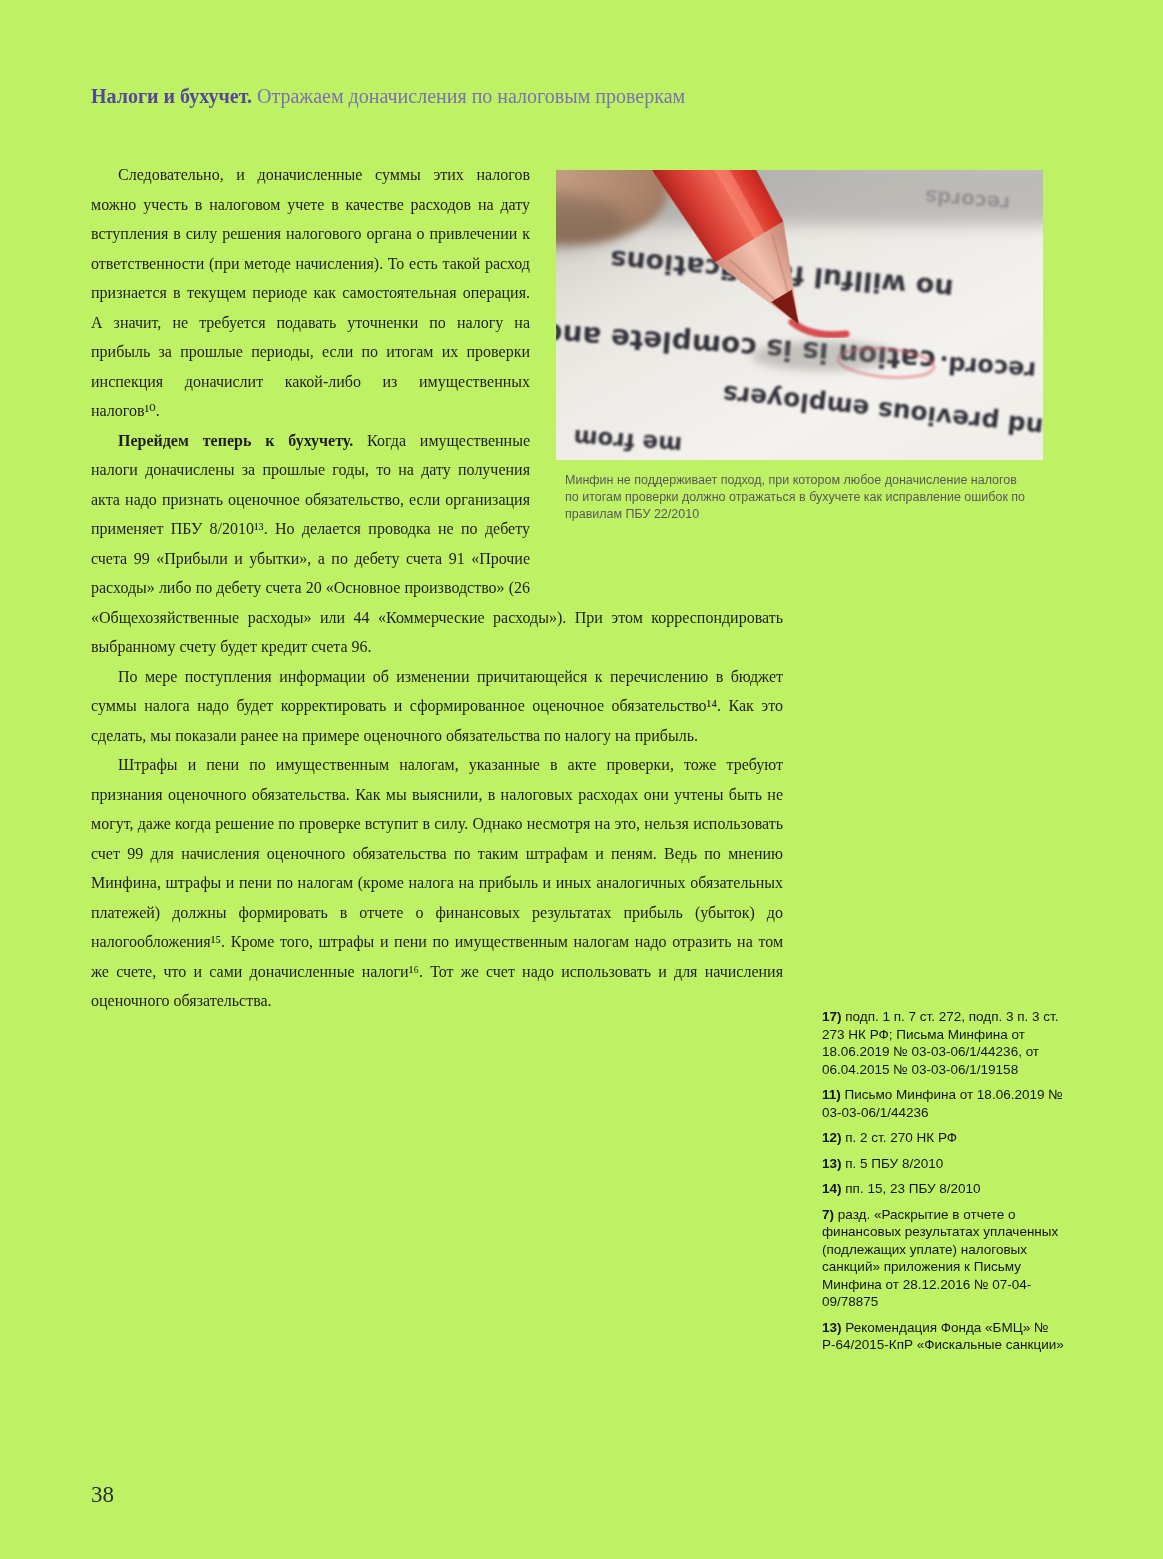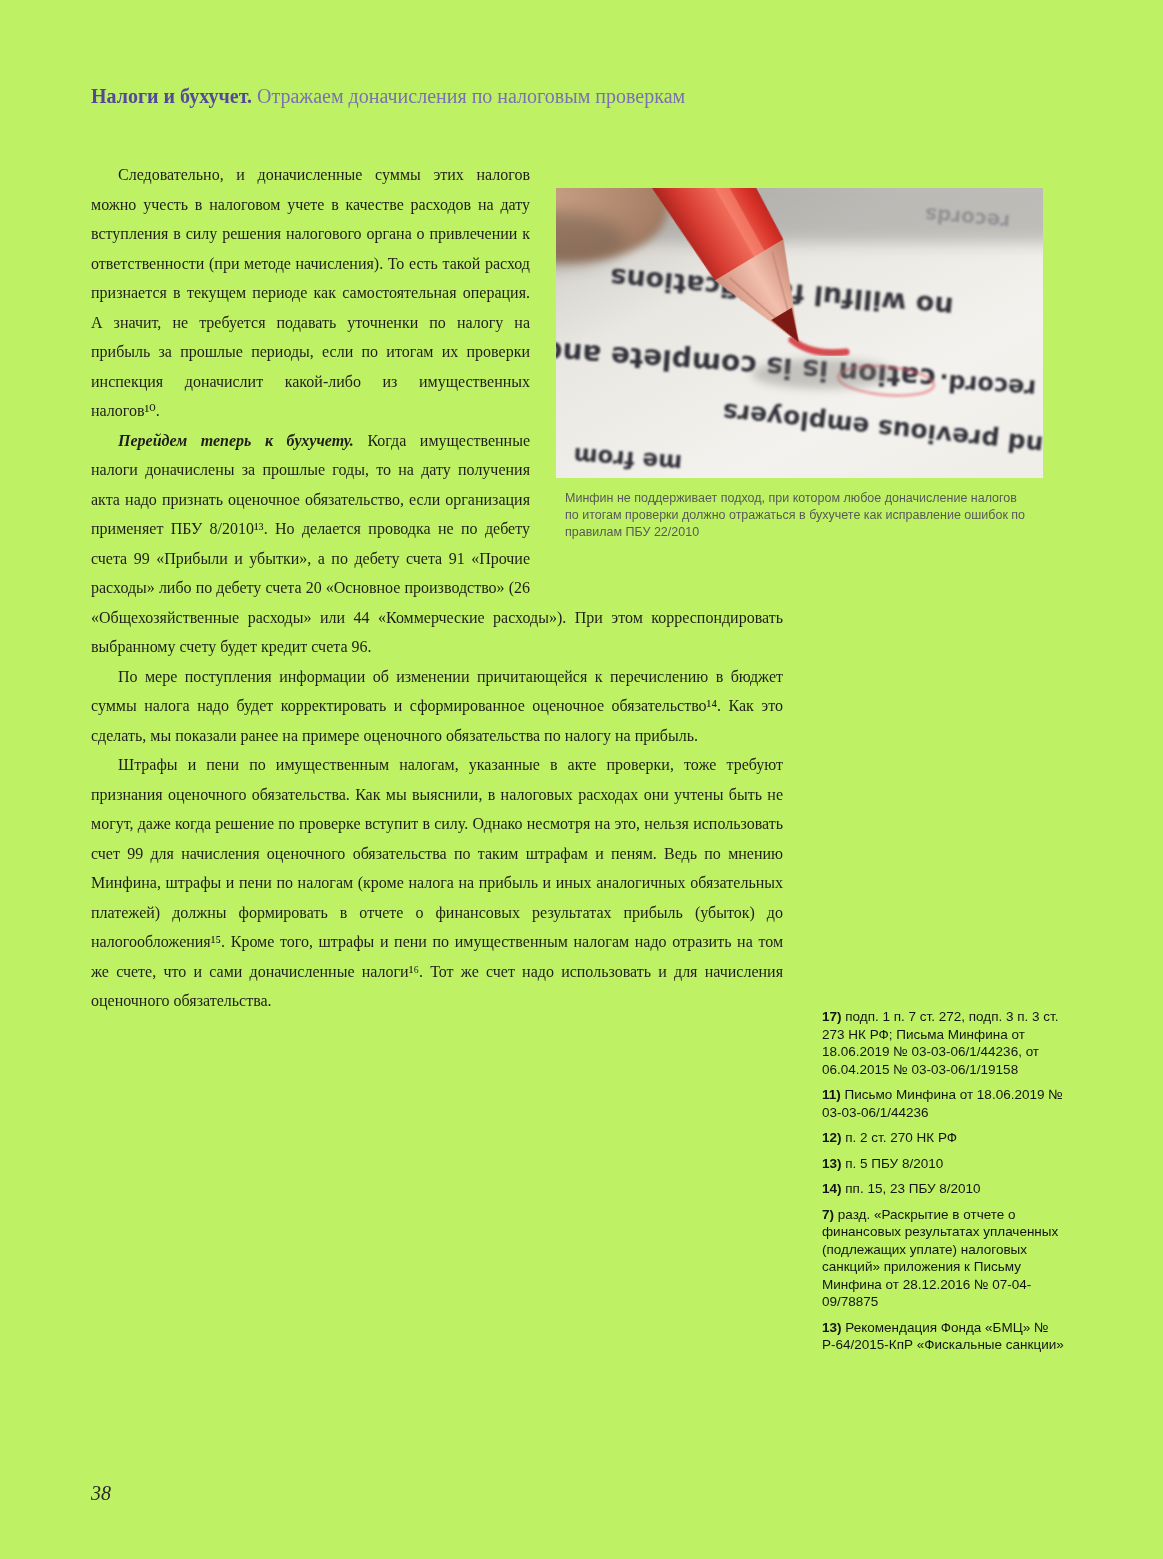--- a/index.html
+++ b/index.html
@@ -17,25 +17,25 @@
   .runhead .rh-bold { font-weight:bold; color:#55489a; }
   .runhead .rh-rest { color:#7b70b2; }
 
   
   .main-text {
     position:absolute; left:91px; top:160px; width:692px;
     font-size:16px; line-height:29.5px; text-align:justify;
     color:#201d1c;
   }
   .main-text p { margin:0; text-indent:27px; }
-  .main-text .lead { font-weight:bold;font-style:italic; }
+  .main-text .lead { font-weight:bold; }
   .photo-spacer { float:right; width:253px; height:440px; }
 
   
-  .photo-block { position:absolute; left:556px; top:188px; width:487px; }
+  .photo-block { position:absolute; left:556px; top:170px; width:487px; }
   .photo {
     width:487px; height:290px; overflow:hidden; position:relative;
     background:#e9e7e2;
   }
   .photo svg { display:block; }
   .caption {
     margin-top:12px; padding-left:9px; width:468px;
     font-family:"Liberation Sans","DejaVu Sans",sans-serif;
     font-size:12.5px; line-height:17px; color:#58595b; text-align:left;
   }
@@ -44,21 +44,21 @@
   .footnotes {
     position:absolute; left:822px; top:1008px; width:243px;
     font-family:"Liberation Sans","DejaVu Sans",sans-serif;
     font-size:13.5px; line-height:17.5px; color:#141414; text-align:left;
   }
   .fn { margin:0 0 8px 0; }
   .fn b { font-weight:bold; }
 
   
   .page-number {
-    position:absolute; left:91px; top:1482px; font-size:20px; color:#2b2b2b;font-style:italic;
+    position:absolute; left:91px; top:1482px; font-size:23px; color:#2b2b2b;
   }
 </style>
 </head>
 <body>
 
 <div class="page">
 
   <div class="runhead">
     <span class="rh-bold">Налоги и бухучет.</span><span class="rh-rest"> Отражаем доначисления по налоговым проверкам</span>
   </div>

